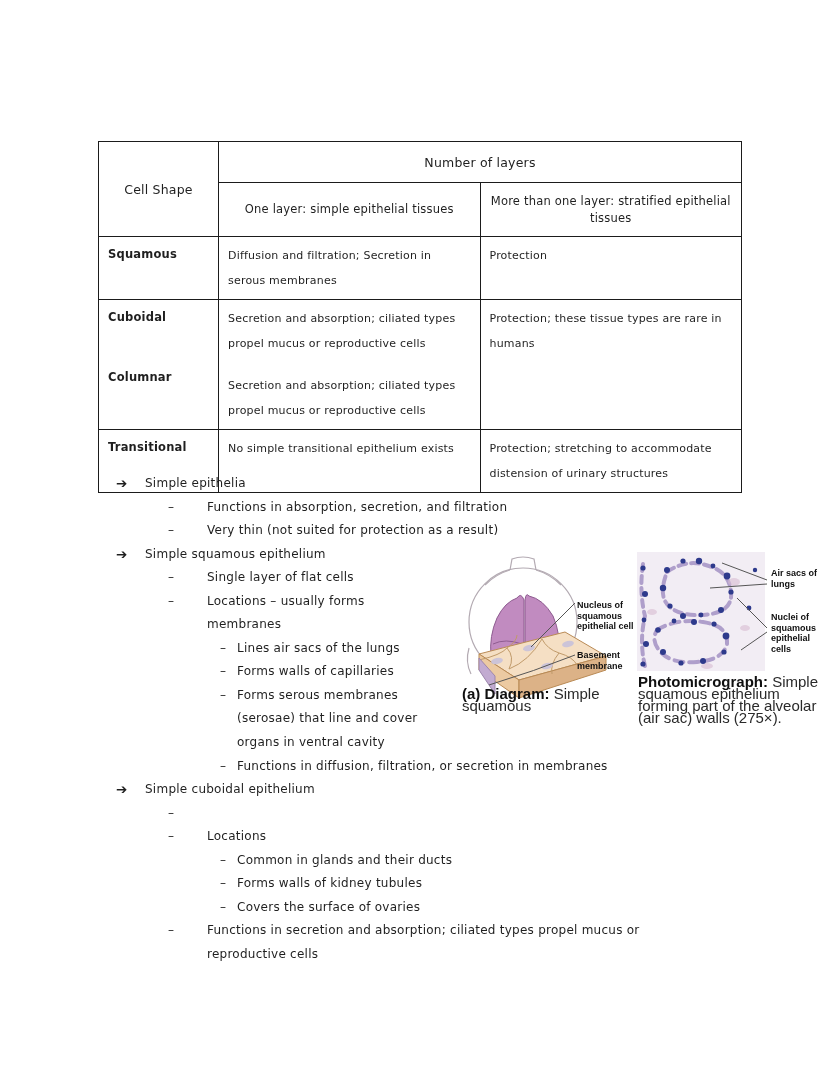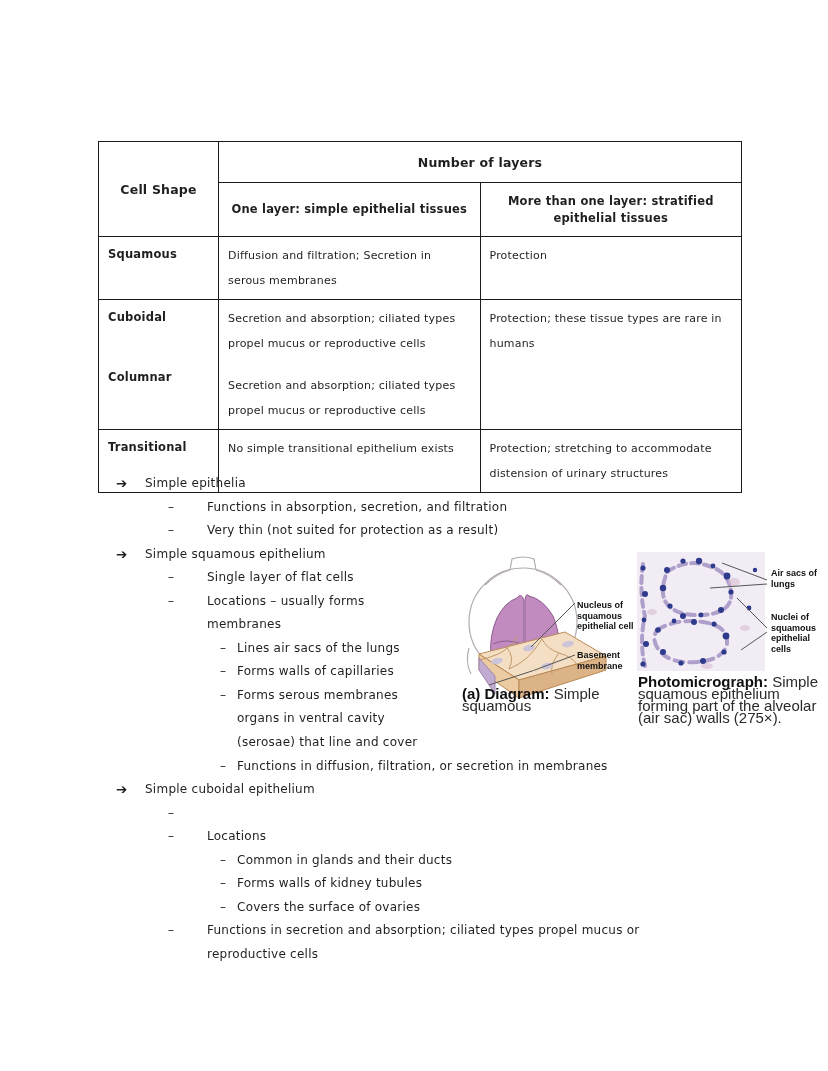--- a/index.html
+++ b/index.html
@@ -11,21 +11,21 @@
 
   
   table.shape-table{
     position:absolute; left:98px; top:141px; width:644px;
     border-collapse:collapse; table-layout:fixed;
   }
   .shape-table td, .shape-table th{
     border:1.5px solid #1b1b1b; padding:6px 9px; vertical-align:top;
     letter-spacing:.2px;
   }
-  .shape-table th{font-weight:bold; text-align:center; vertical-align:middle;}
+  .shape-table th{font-weight:normal; text-align:center; vertical-align:middle;}
   .th-corner{width:101px; font-size:12.5px;}
   .th-span{font-size:12.5px;}
   .th-sub{font-size:11.5px; line-height:17px;}
   .th-sub .inner{max-width:250px; margin:0 auto;}
   .col-simple{width:262px;}
   .col-strat{width:281px;}
   .shape-name{font-size:11.5px; font-weight:bold; letter-spacing:.2px;}
   .cell-body{font-size:11px; line-height:25px; letter-spacing:.2px;}
   .cell-body .inner{max-width:238px;}
   tr.r-head1{height:41px;} tr.r-head2{height:54px;}
@@ -153,24 +153,24 @@
       </div>
       <div class="note-line lvl3">
         <span class="marker dash">–</span>
         <span class="txt">Forms walls of capillaries</span>
       </div>
       <div class="note-line lvl3">
         <span class="marker dash">–</span>
         <span class="txt">Forms serous membranes</span>
       </div>
       <div class="note-line lvl3">
+        <span class="txt">(serosae) that line and cover</span>
+      </div>
+      <div class="note-line lvl3">
         <span class="txt">organs in ventral cavity</span>
-      </div>
-      <div class="note-line lvl3">
-        <span class="txt">(serosae) that line and cover</span>
       </div>
       <div class="note-line lvl3">
         <span class="marker dash">–</span>
         <span class="txt">Functions in diffusion, filtration, or secretion in membranes</span>
       </div>
       <div class="note-line lvl1">
         <span class="marker arrow">➔</span>
         <span class="txt">Simple cuboidal epithelium</span>
       </div>
       <div class="note-line lvl2">

